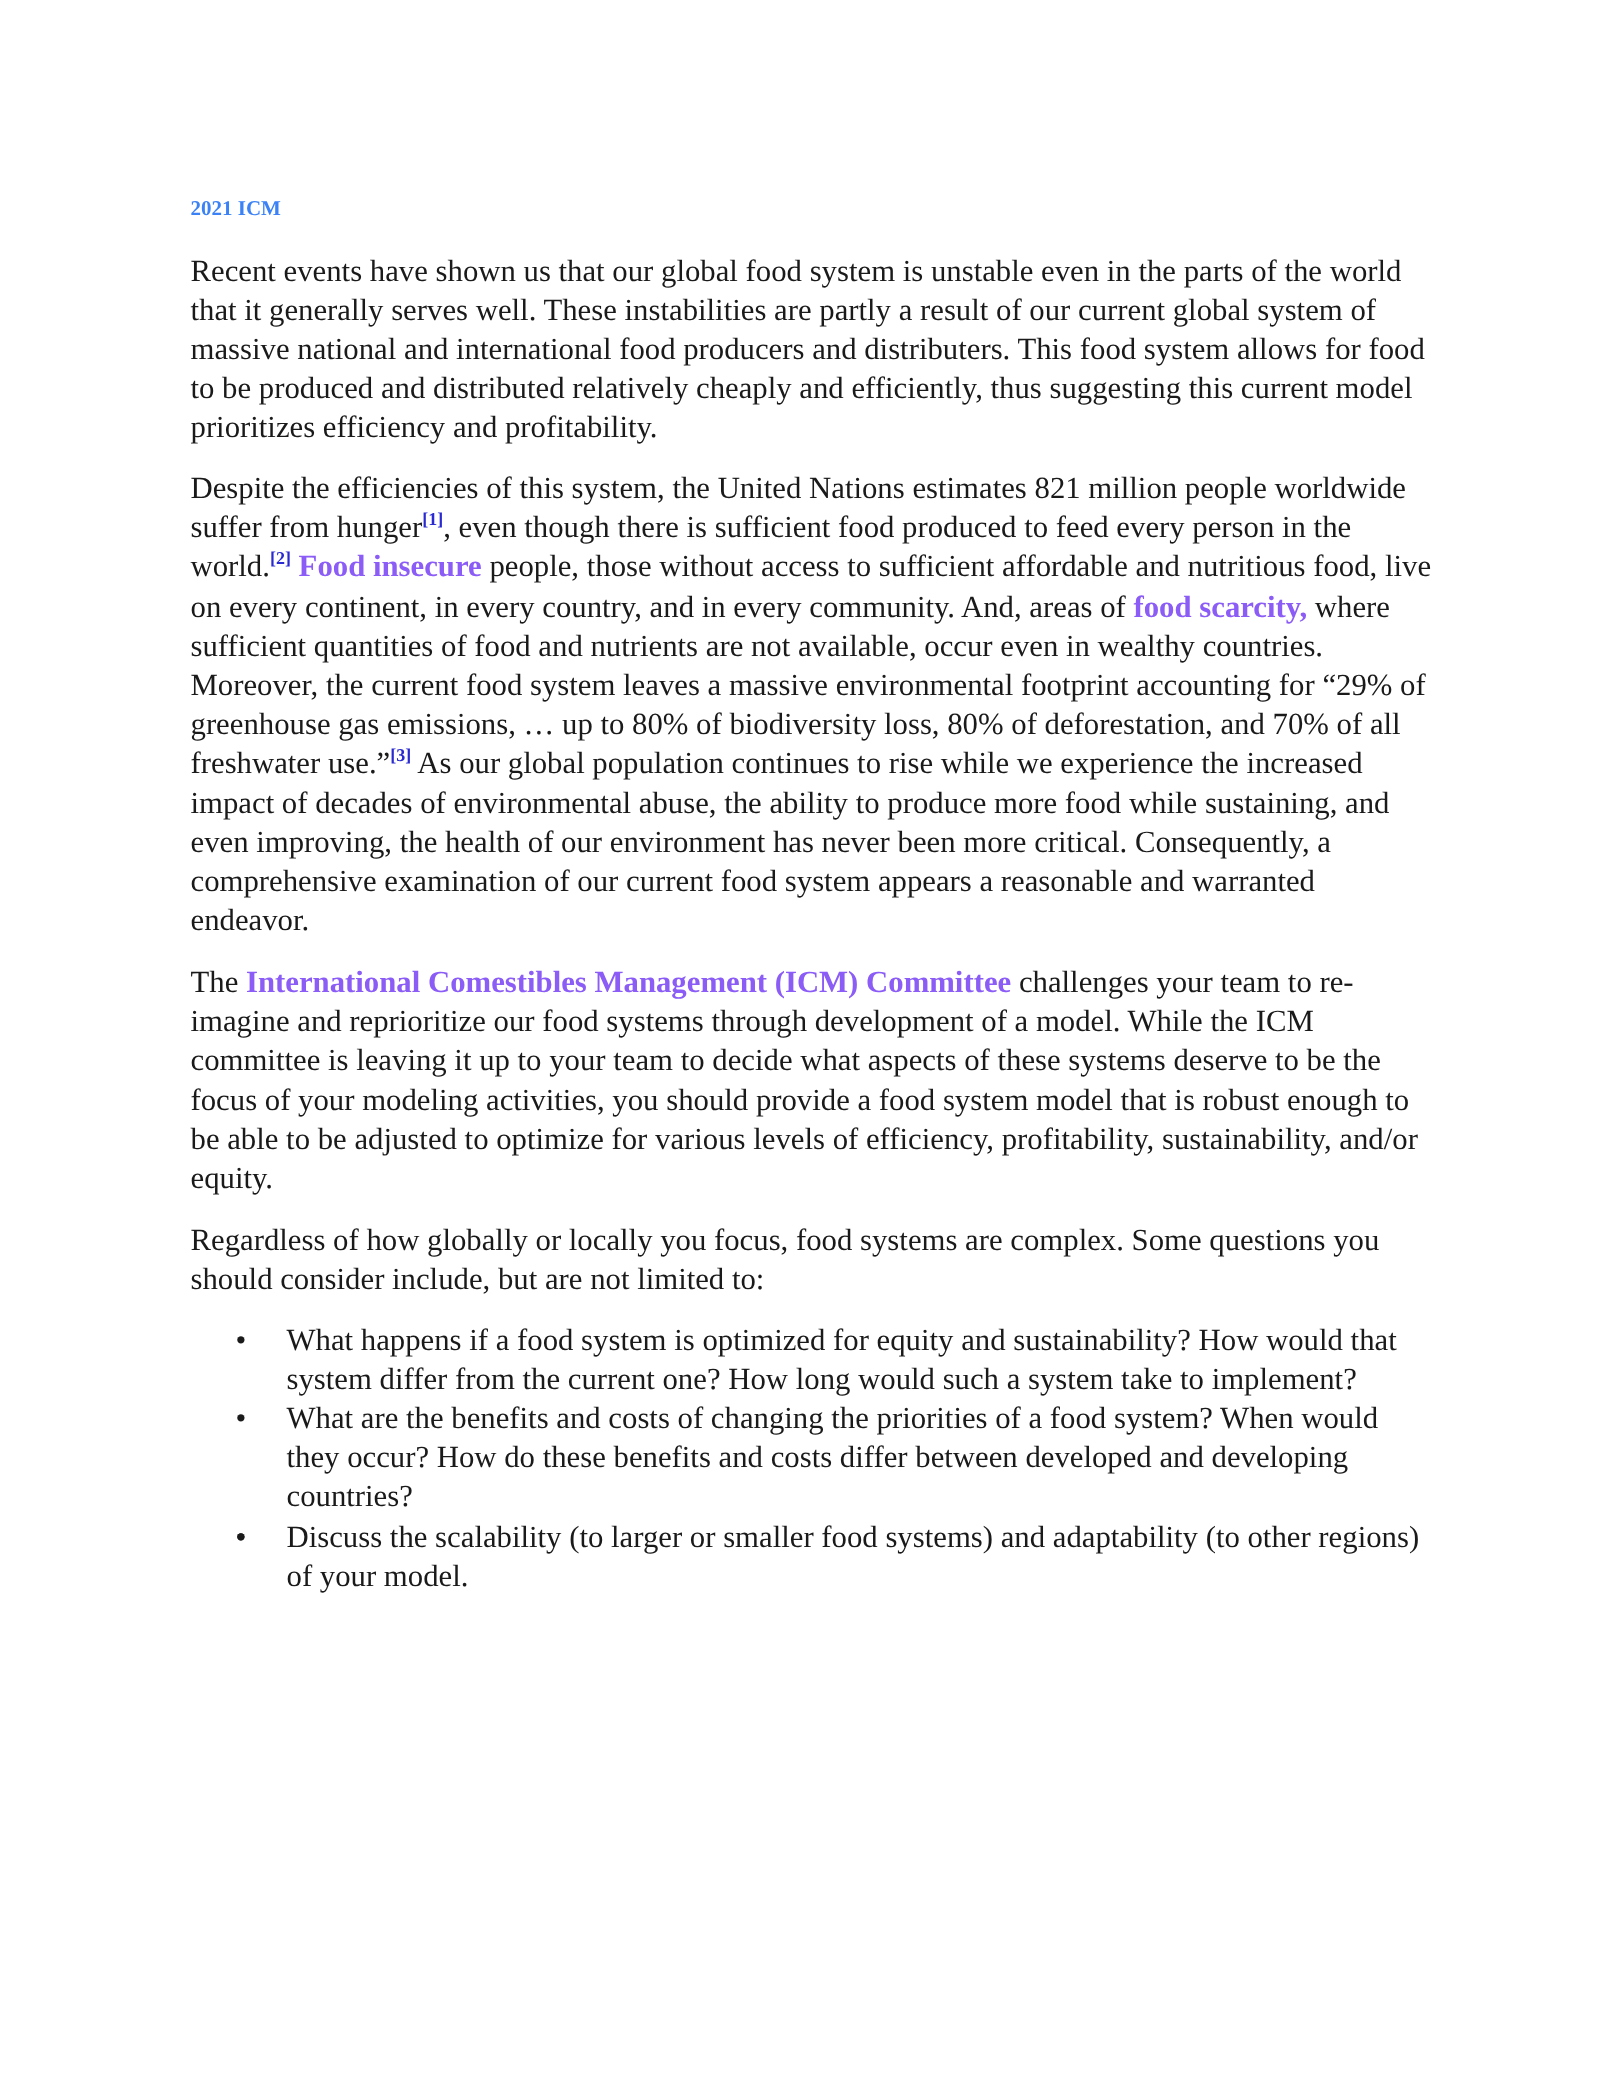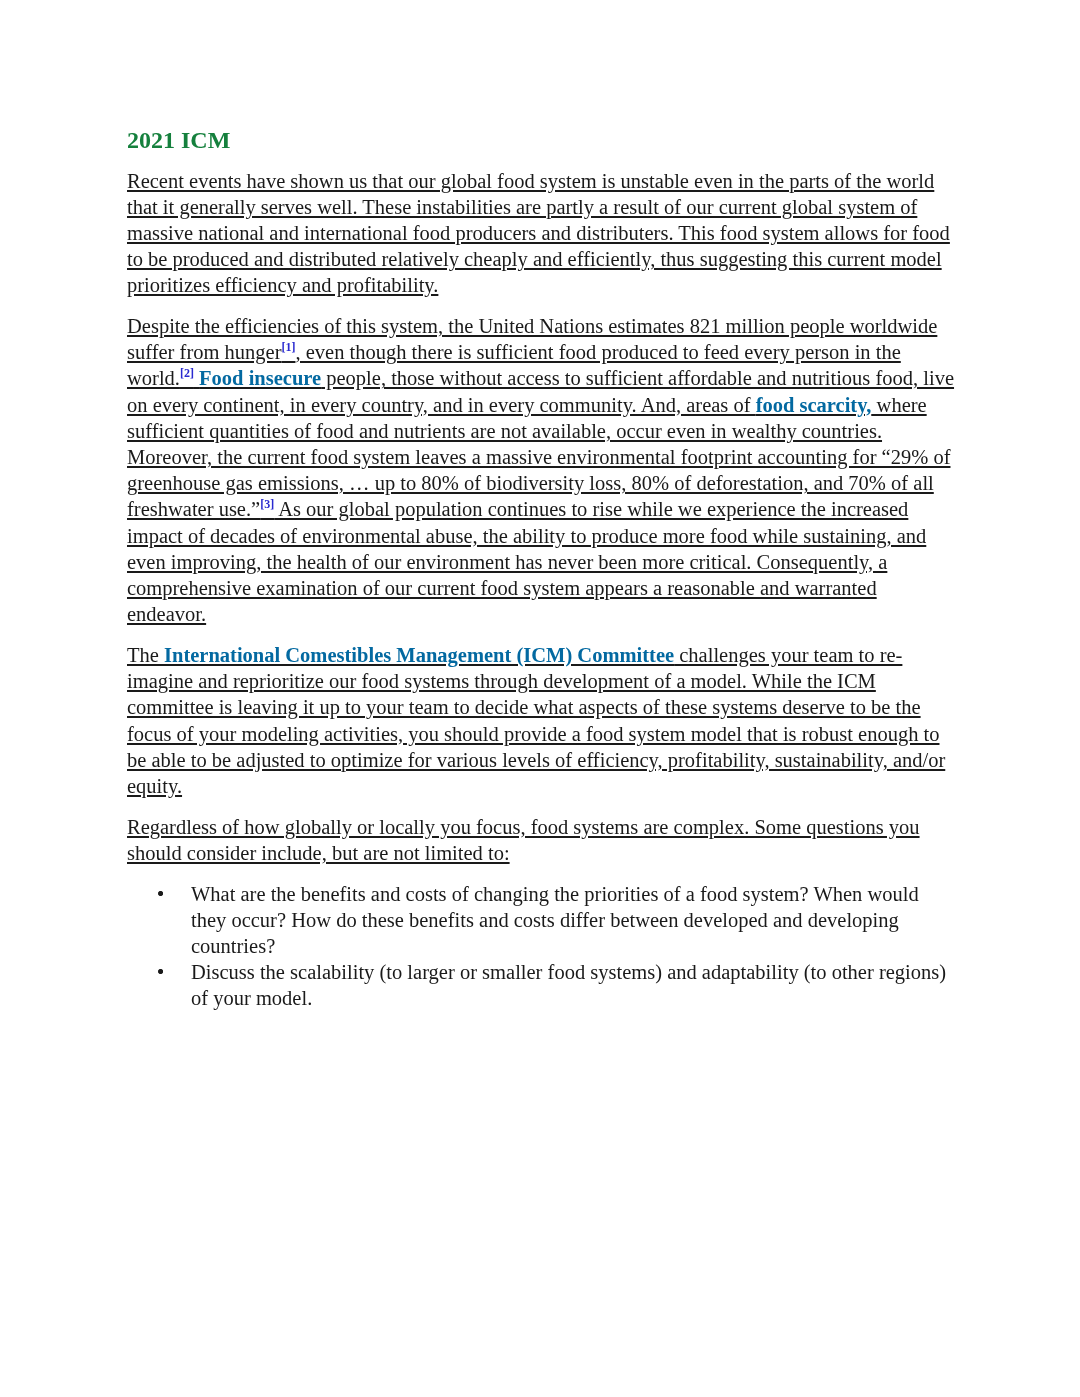--- a/index.html
+++ b/index.html
@@ -1,24 +1,24 @@
 <!DOCTYPE html>
 <html><head>
   <meta charset="utf-8">
   <style>
     html, body { margin: 0; padding: 0; background: #ffffff; }
     body { width: 1080px; height: 1397px; position: relative; overflow: hidden; }
     .page {
       position: absolute; left: 127px; top: 127px; width: 830px;
       font-family: "Liberation Serif", serif; font-size: 20.5px; line-height: 26.2px; color: #1a1a1a;
     }
-    .title { font-weight: bold; font-size: 24px; line-height: 26.5px; color: #15803d; }
-    p { margin: 0 0 14.5px 0; text-decoration: underline; }
+    .title { font-weight: bold; font-size: 14px; line-height: 26.5px; color: #3b82f6; }
+    p { margin: 0 0 14.5px 0; }
     .title-block { margin-bottom: 14px; }
-    b { color: #0369a1; }
+    b { color: #8b5cf6; }
     sup.ref { font-size: 12px; color: #2a2ad0; font-weight: bold; vertical-align: 8px; line-height: 0; }
     ul { margin: 0 0 14px 0; padding: 0 0 0 64px; list-style: none; }
     li { position: relative; margin: 0; }
     li .bullet { position: absolute; left: -34px; top: 0; }
   </style>
 </head>
 <body>
 
 <div class="page">
   <div class="title-block">
@@ -31,19 +31,19 @@
     <span>Despite the efficiencies of this system, the United Nations estimates 821 million people worldwide suffer from hunger</span><sup class="ref">[1]</sup><span>, even though there is sufficient food produced to feed every person in the world.</span><sup class="ref">[2]</sup> <b>Food insecure</b><span> people, those without access to sufficient affordable and nutritious food, live on every continent, in every country, and in every community. And, areas of </span><b>food scarcity,</b><span> where sufficient quantities of food and nutrients are not available, occur even in wealthy countries. Moreover, the current food system leaves a massive environmental footprint accounting for “29% of greenhouse gas emissions, … up to 80% of biodiversity loss, 80% of deforestation, and 70% of all freshwater use.”</span><sup class="ref">[3]</sup><span> As our global population continues to rise while we experience the increased impact of decades of environmental abuse, the ability to produce more food while sustaining, and even improving, the health of our environment has never been more critical. Consequently, a comprehensive examination of our current food system appears a reasonable and warranted endeavor.</span>
   </p>
 
   <p>
     <span>The </span><b>International Comestibles Management (ICM) Committee</b><span> challenges your team to re-imagine and reprioritize our food systems through development of a model. While the ICM committee is leaving it up to your team to decide what aspects of these systems deserve to be the focus of your modeling activities, you should provide a food system model that is robust enough to be able to be adjusted to optimize for various levels of efficiency, profitability, sustainability, and/or equity.</span>
   </p>
 
   <p>Regardless of how globally or locally you focus, food systems are complex. Some questions you should consider include, but are not limited to:</p>
 
   <ul>
-    <li><span class="bullet">•</span></li>
+    <li><span class="bullet">•</span><span>What happens if a food system is optimized for equity and sustainability? How would that system differ from the current one? How long would such a system take to implement?</span></li>
     <li><span class="bullet">•</span><span>What are the benefits and costs of changing the priorities of a food system? When would they occur? How do these benefits and costs differ between developed and developing countries?</span></li>
     <li><span class="bullet">•</span></li>
     <li><span class="bullet">•</span><span>Discuss the scalability (to larger or smaller food systems) and adaptability (to other regions) of your model.</span></li>
   </ul>
 
 </div>
 
 </body></html>

